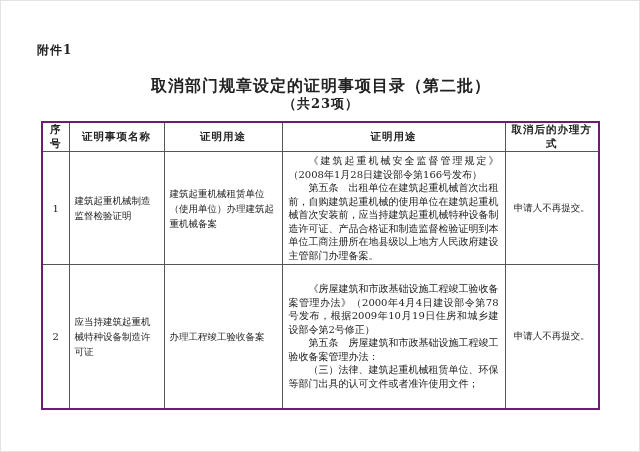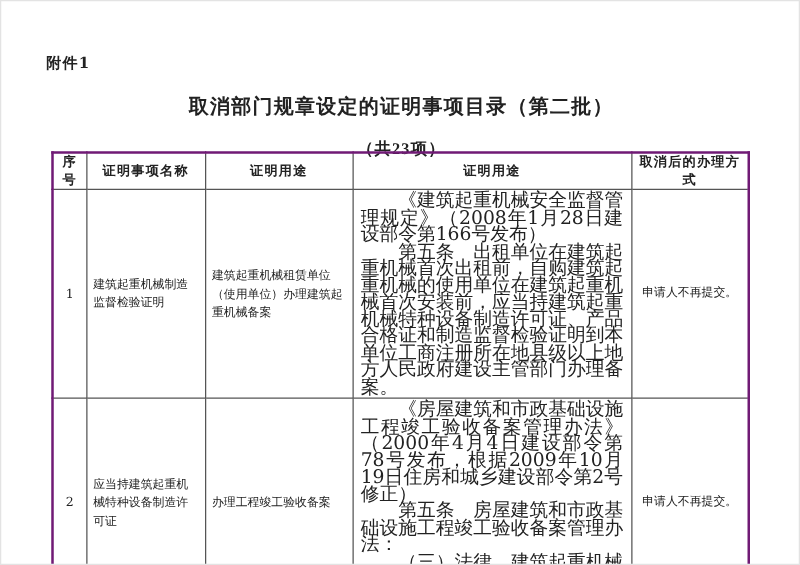--- a/index.html
+++ b/index.html
@@ -25,31 +25,30 @@
     font-weight: bold;
     letter-spacing: 1px;
   }
   .title-block {
     position: absolute;
     left: 0;
     top: 75px;
     width: 640px;
     text-align: center;
     line-height: 1.2;
-    font-family: Liberation Serif, serif;
   }
   .title-line1 {
     font-size: 16px;
     font-weight: bold;
     letter-spacing: 1px;
   }
   .title-line2 {
     font-size: 13px;
     font-weight: bold;
-    margin-top: 16px;
+    margin-top: 1px;
     letter-spacing: 1px;
   }
   table.catalog {
     position: absolute;
     left: 40px;
     top: 120px;
     width: 557px;
     border-collapse: collapse;
     table-layout: fixed;
     border: 2px solid #701a75;
@@ -78,21 +77,21 @@
     font-size: 9.5px;
     line-height: 15px;
     padding: 0 5px;
     text-align: left;
   }
   td.c-basis {
     padding: 2px 6px;
   }
   td.c-basis p {
     margin: 0;
-    font-size: 15px;
+    font-size: 10px;
     line-height: 13.5px;
     text-indent: 2em;
     text-align: justify;
   }
   td.c-handle {
     font-size: 9.5px;
     line-height: 14px;
     padding: 0 5px;
     text-align: center;
   }

